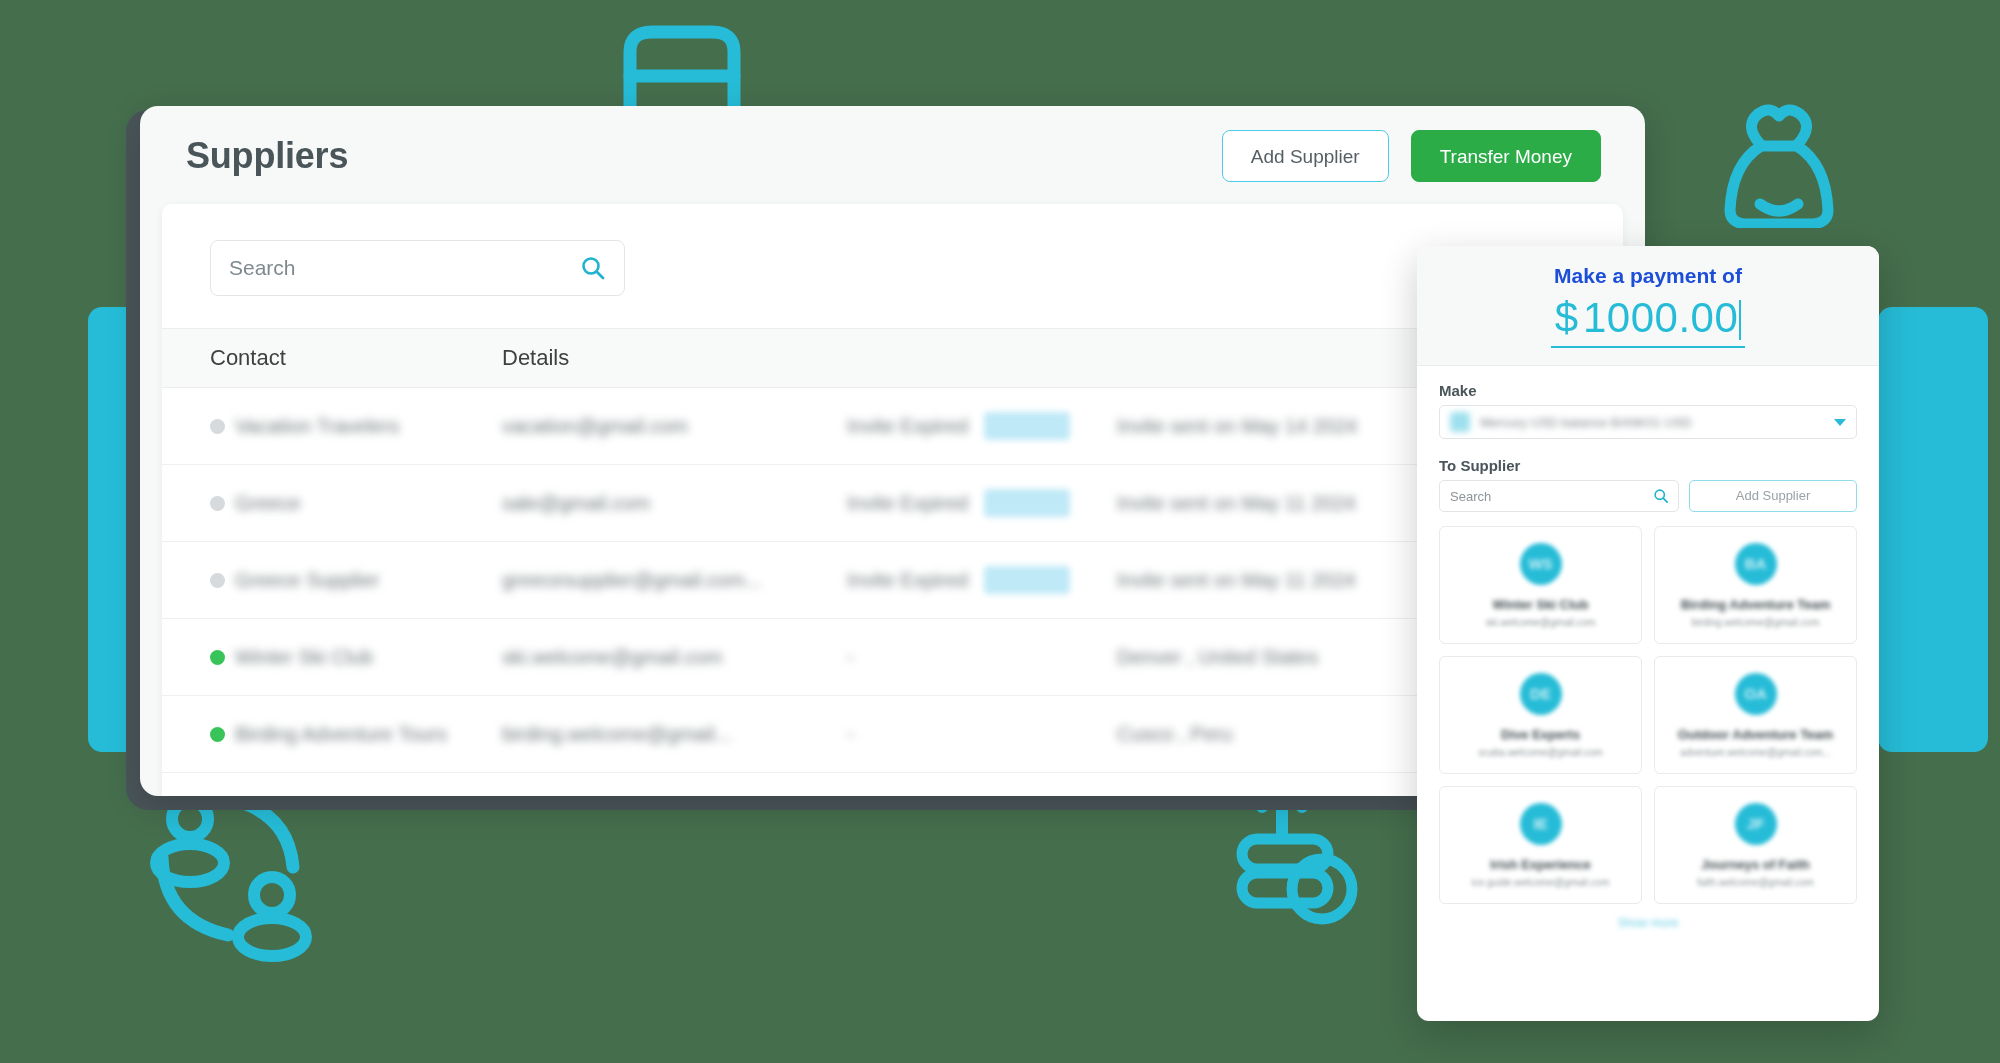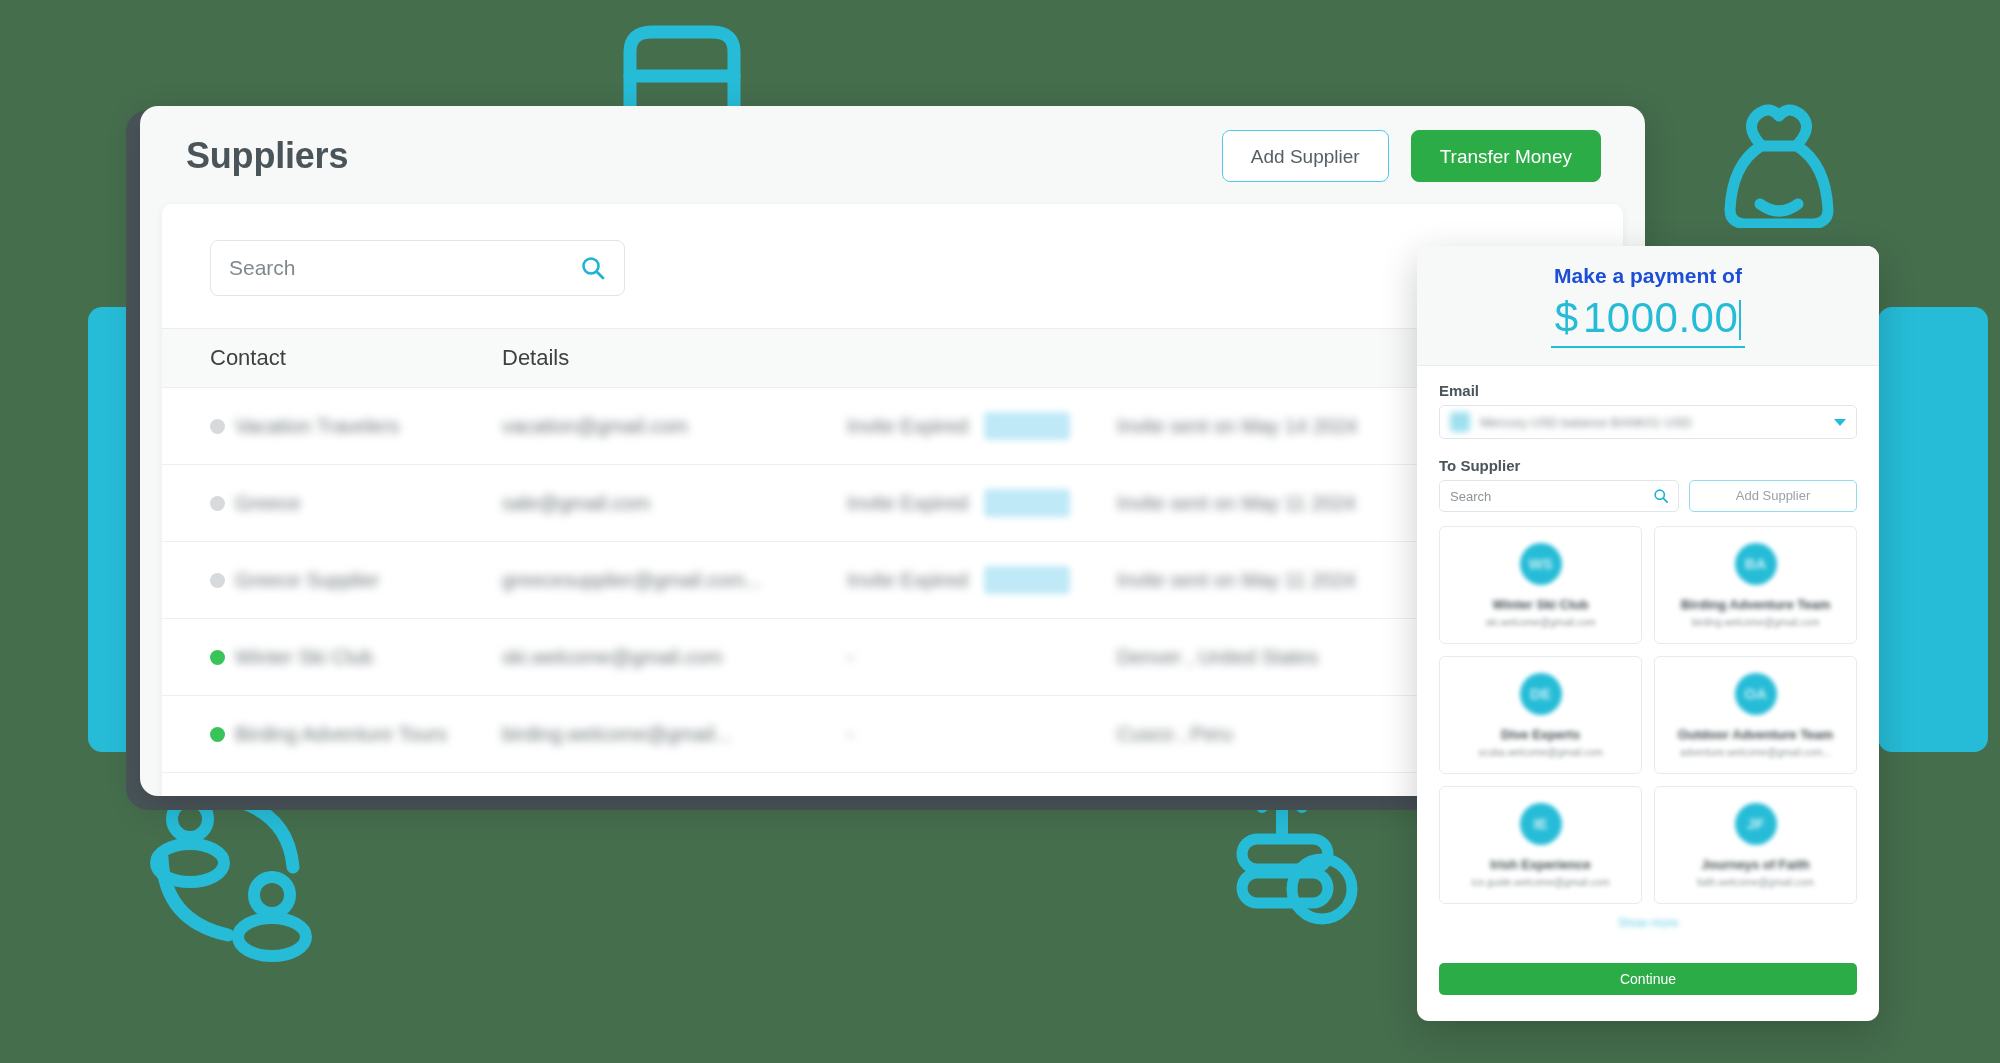--- a/index.html
+++ b/index.html
@@ -528,21 +528,21 @@
     <div class="pay-head">
       <div class="pay-head-label">Make a payment of</div>
       <div class="amount-wrap">
         <span class="amount-text">$</span>
         <span class="amount-text">1000.00</span><span class="caret"></span>
       </div>
     </div>
 
     <div class="pay-body">
 
-      <div class="field-label">Email</div>
+      <div class="field-label">Make</div>
       <div class="from-select">
         <span class="from-avatar blur-soft"></span>
         <span class="from-text blur-soft">Mercury USD balance BANK01 USD</span>
         <span class="caret-down"></span>
       </div>
 
       <div class="field-label label-to">To Supplier</div>
 
       <div class="to-row">
         <div class="mini-search">
@@ -593,16 +593,15 @@
           <div class="sup-avatar">JF</div>
           <div class="sup-name">Journeys of Faith</div>
           <div class="sup-email">faith.welcome@gmail.com</div>
         </div>
 
       </div>
 
       <div class="show-more">Show more</div>
     </div>
 
-    <div class="btn-continue">Continue</div>
   </div>
 
 </div>
 
 </body></html>

